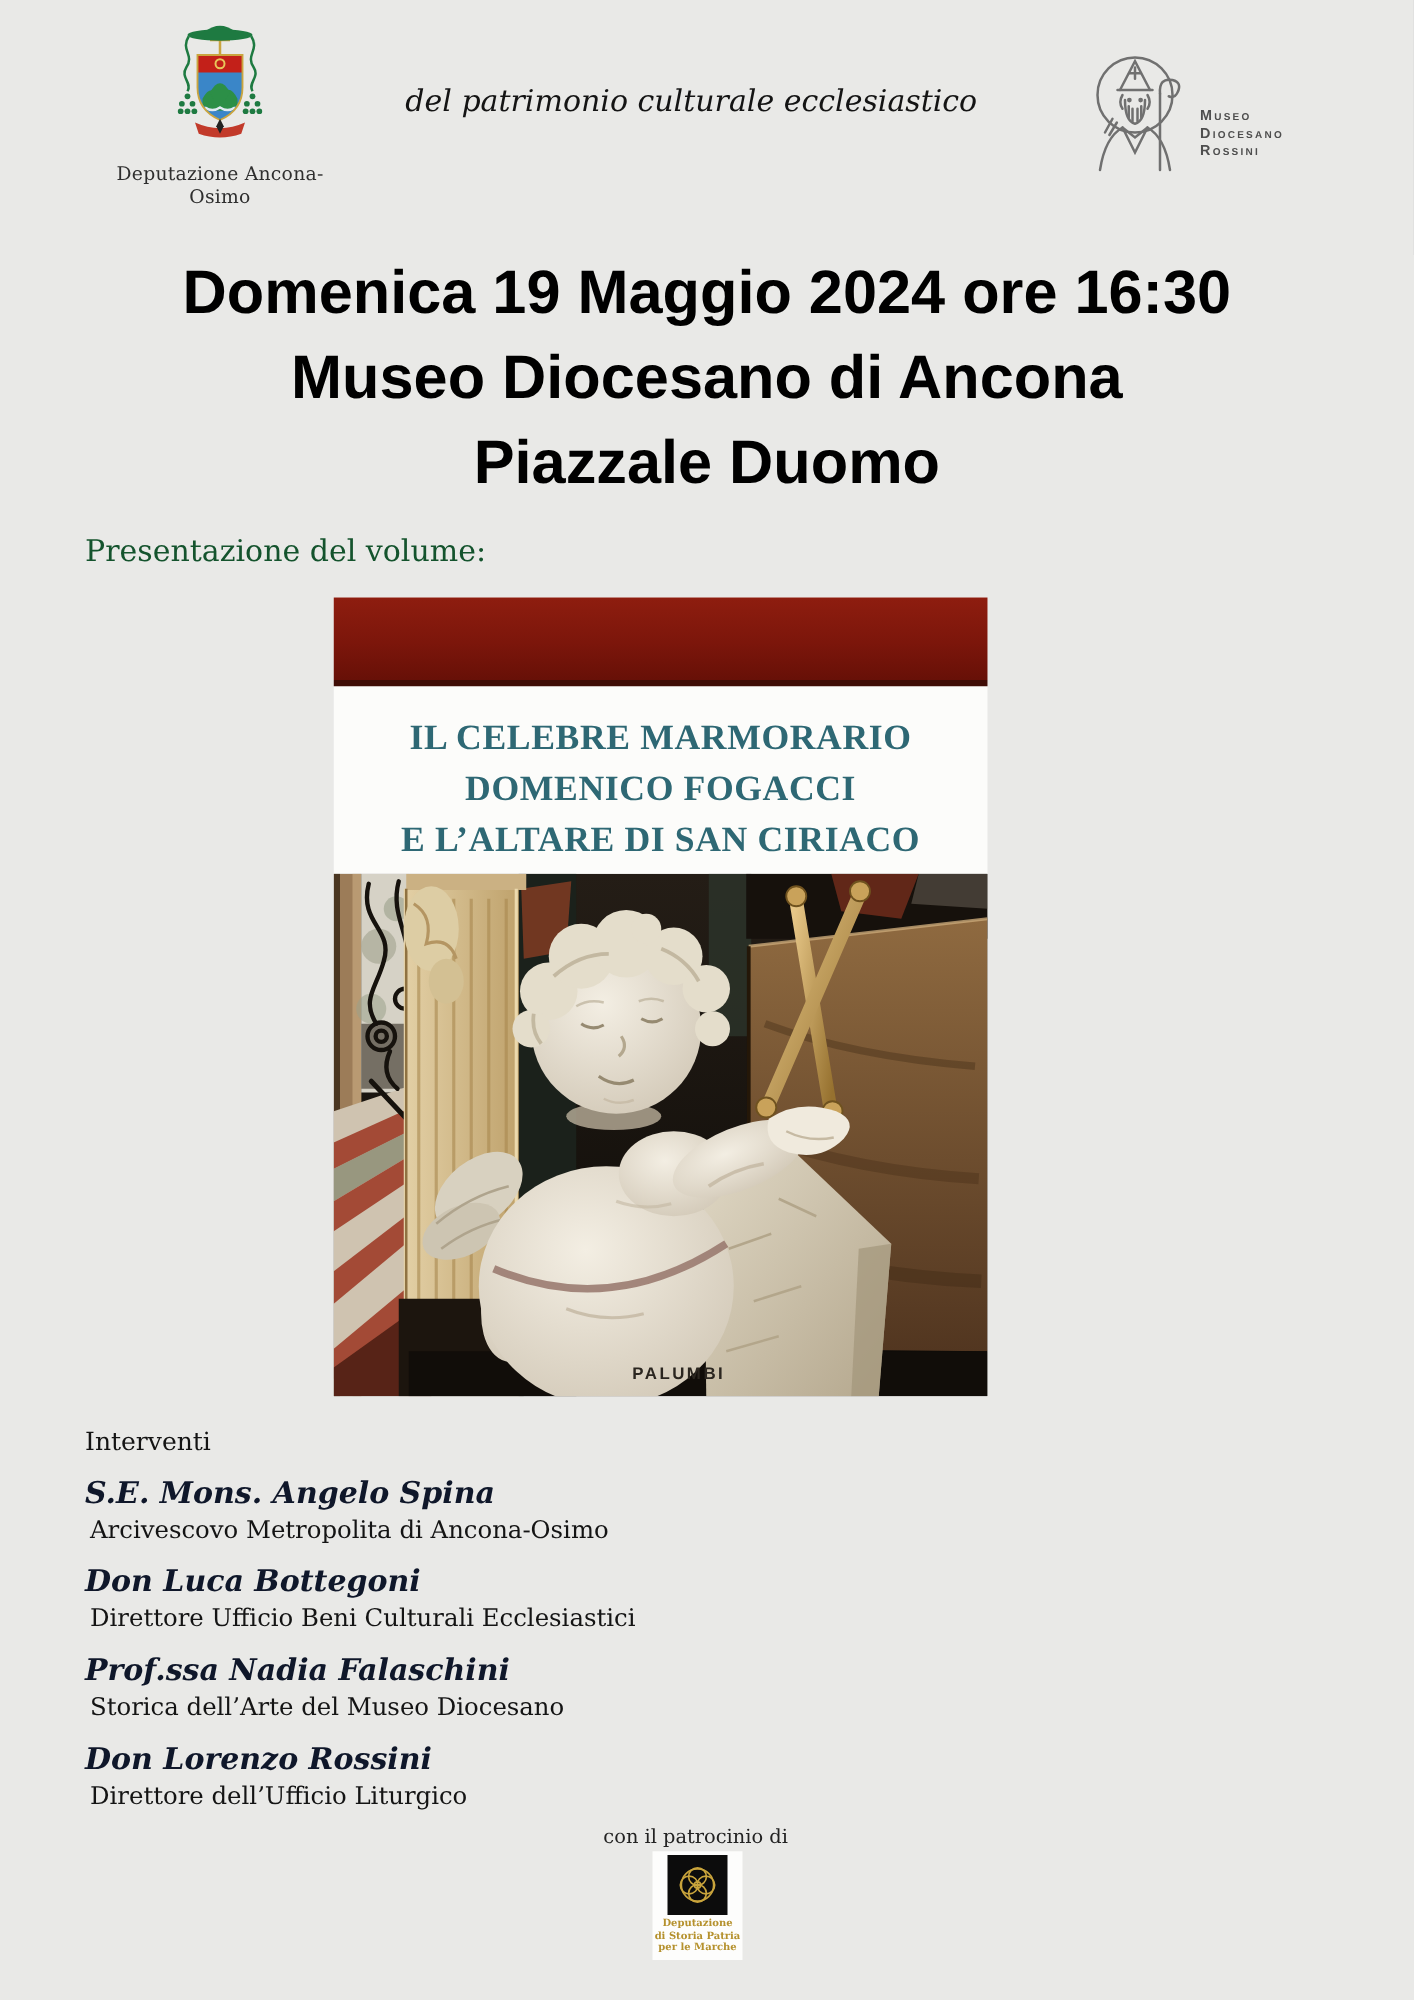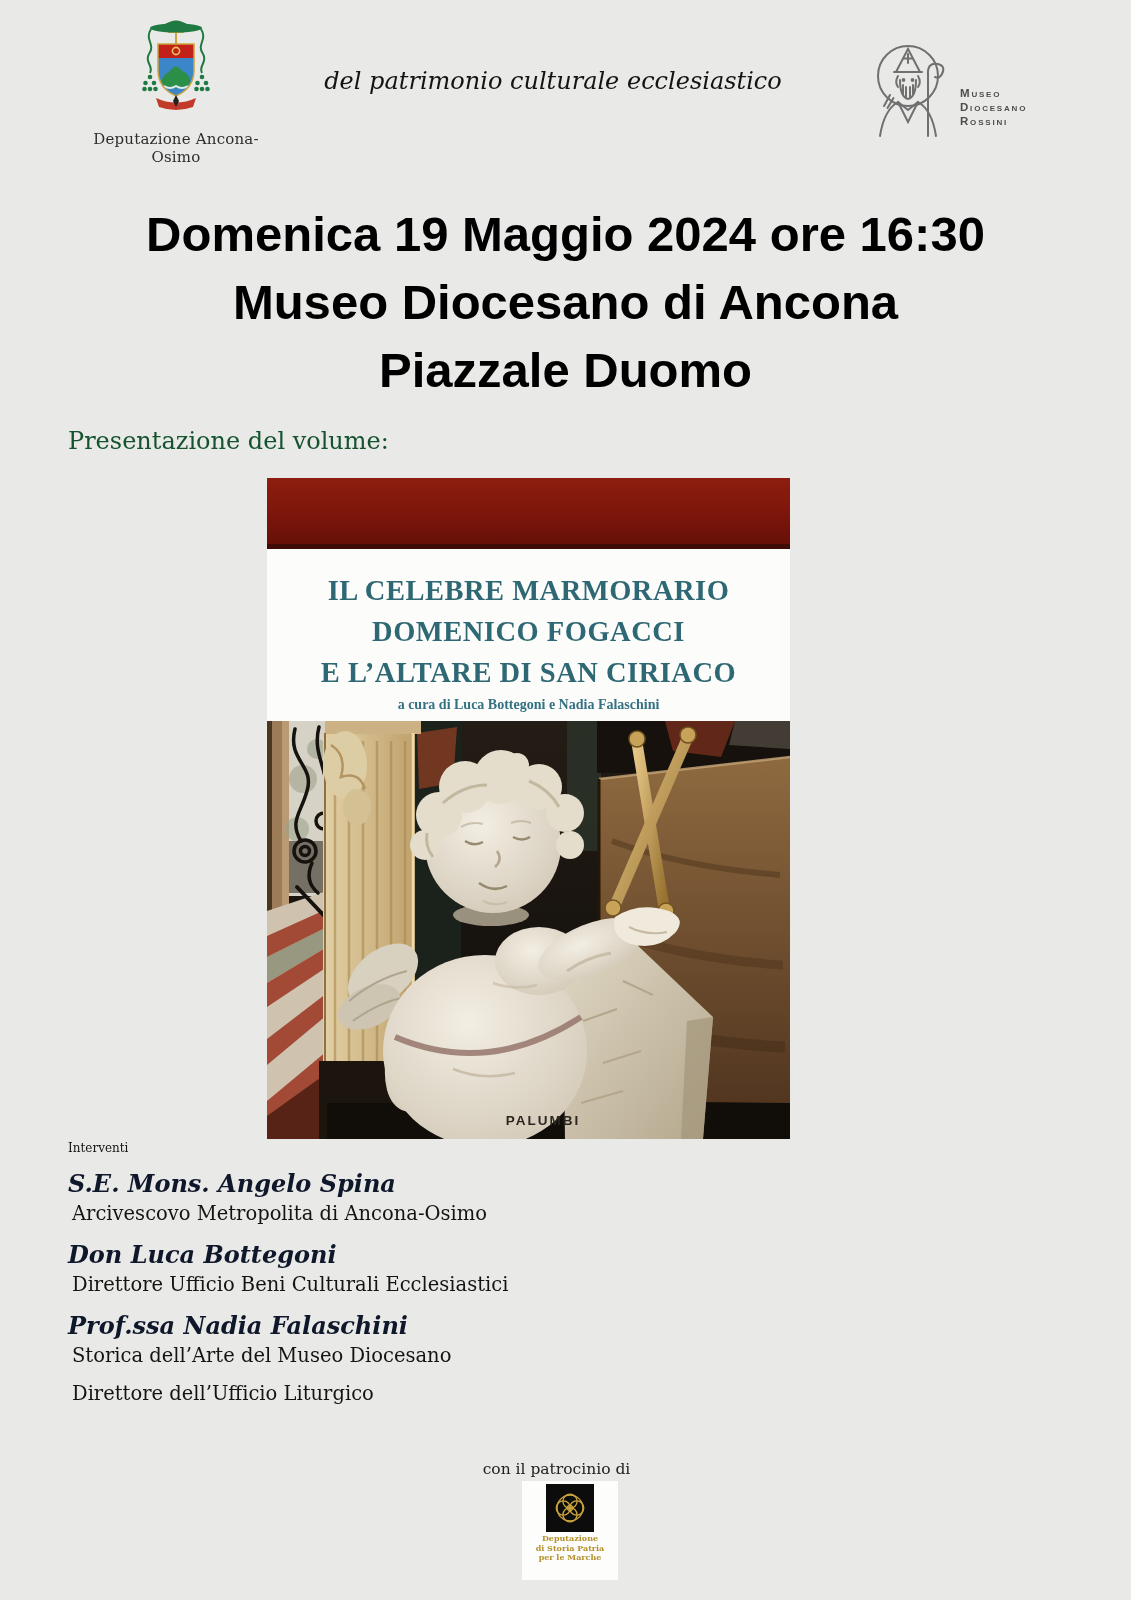--- a/index.html
+++ b/index.html
@@ -33,30 +33,30 @@
     background:linear-gradient(180deg,#8e1d0f 0%,#7c160b 55%,#671007 100%);
     border-bottom:5px solid #400d06; }
   .cover-titleblock { padding:21px 0 6px; text-align:center;
     font-family:"Liberation Serif", serif; font-weight:bold; color:#2e6874; }
   .cover-titleblock .ct { font-size:28.5px; line-height:41px; letter-spacing:.5px; }
   .cover-subtitle { font-size:14px; line-height:21px; margin-top:1px; color:#337183; font-weight:bold; }
   .cover-photo { display:block; width:523px; height:418px; }
 
   
   .speakers { position:absolute; left:68px; top:1141px; }
-  .speakers-heading { font-size:12px; margin-bottom:13px; color:#141414; }
+  .speakers-heading { font-size:20px; margin-bottom:13px; color:#141414; }
   .speaker { margin-bottom:12px; }
   .speaker-name { font-size:24px; line-height:32px; font-weight:bold; font-style:italic; color:#0f172a; }
   .speaker-role { font-size:19.5px; line-height:26px; margin:1px 0 0 4px; color:#141414; }
 
   
   .patronage { position:absolute; top:1460px; left:0; width:1113px; text-align:center;
     font-size:15.5px; color:#222; }
-  .patron-logo { position:absolute; left:522px; top:1481px; width:96px;
-    background:#fdfdfc; padding:3px 0 17px; text-align:center; }
+  .patron-logo { position:absolute; left:522px; top:1481px; width:72px;
+    background:#fdfdfc; padding:3px 0 5px; text-align:center; }
   .patron-square { width:48px; height:48px; margin:0 auto; background:#0c0c0c;
     display:flex; align-items:center; justify-content:center; }
   .patron-caption { margin-top:2px; font-size:8px; font-weight:bold; line-height:9.5px; color:#b5912d; }
 </style>
 </head>
 <body>
 
 <div class="page">
 
   <div class="logo-left">
@@ -138,21 +138,20 @@
   </div>
 
   <div class="intro-label">Presentazione del volume:</div>
 
   <div class="book-cover">
     <div class="cover-band"></div>
     <div class="cover-titleblock">
       <div class="ct">IL CELEBRE MARMORARIO</div>
       <div class="ct">DOMENICO FOGACCI</div>
       <div class="ct">E L’ALTARE DI SAN CIRIACO</div>
-      <div class="cover-subtitle">a cura di Luca Bottegoni e Nadia Falaschini</div>
     </div>
 
     <svg class="cover-photo" viewBox="0 0 523 418">
       <defs>
         <linearGradient id="bgG" x1="0" y1="0" x2="0" y2="1">
           <stop offset="0" stop-color="#241d16"></stop>
             <stop offset="1" stop-color="#0c0a07"></stop>
         </linearGradient>
         <linearGradient id="colG" x1="0" y1="0" x2="1" y2="0">
           <stop offset="0" stop-color="#e3d0a6"></stop>
@@ -329,20 +328,21 @@
     </div>
     <div class="speaker">
       <div class="speaker-name">Don Luca Bottegoni</div>
       <div class="speaker-role">Direttore Ufficio Beni Culturali Ecclesiastici</div>
     </div>
     <div class="speaker">
       <div class="speaker-name">Prof.ssa Nadia Falaschini</div>
       <div class="speaker-role">Storica dell’Arte del Museo Diocesano</div>
     </div>
     <div class="speaker">
+      <div class="speaker-name">Don Lorenzo Rossini</div>
       <div class="speaker-role">Direttore dell’Ufficio Liturgico</div>
     </div>
   </div>
 
   <div class="patronage">con il patrocinio di</div>
 
   <div class="patron-logo">
     <div class="patron-square">
       <svg width="40" height="40" viewBox="0 0 48 48" stroke="#c9a43c" stroke-width="1.6" fill="none">
         <circle cx="24" cy="24" r="15.5"></circle>

